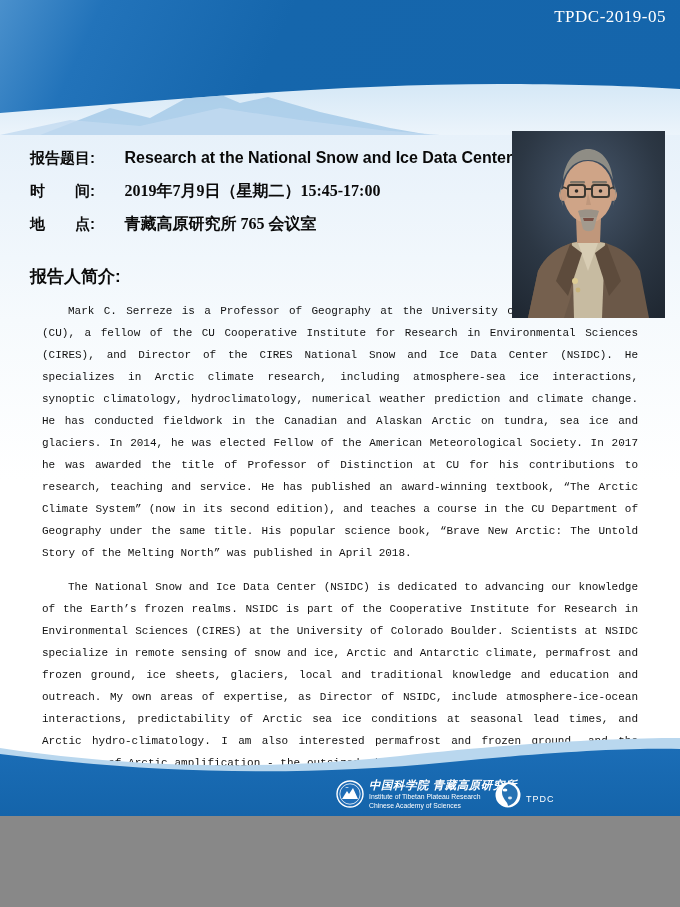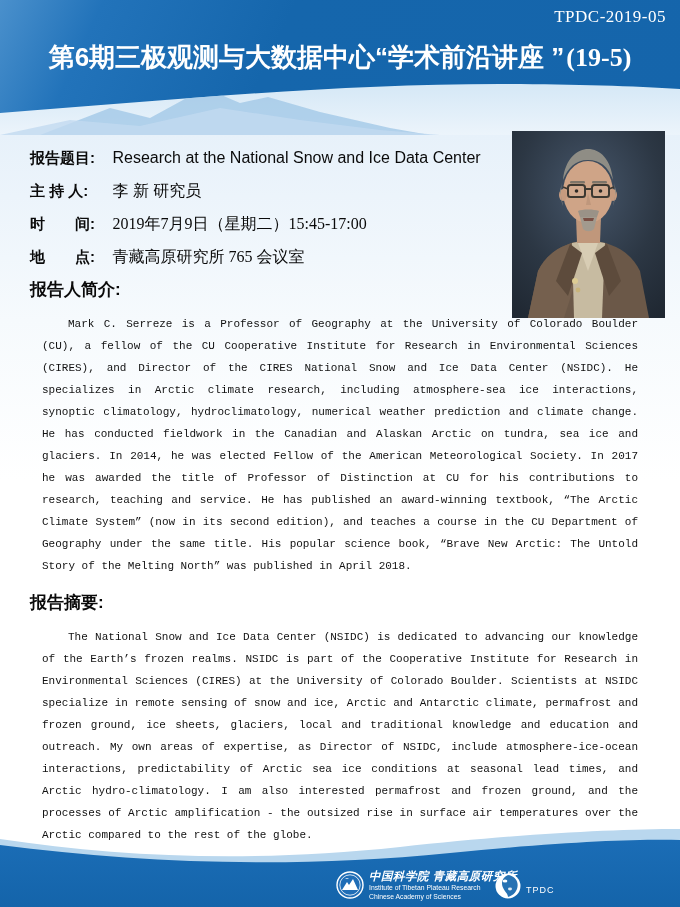--- a/index.html
+++ b/index.html
@@ -1,17 +1,17 @@
 <!DOCTYPE html>
 <html><head>
 <meta charset="utf-8">
 <style>
   html,body{margin:0;padding:0;background:#888;}
   .poster{
-    position:relative;width:680px;height:907px;margin:0 auto;
+    position:relative;width:680px;height:816px;margin:0 auto;
     background:linear-gradient(180deg,#e7f1fa 135px,#f6fafd 320px,#ffffff 480px);
     overflow:hidden;
     font-family:"Liberation Sans",sans-serif;
   }
   
   .header{
     position:relative;width:680px;height:135px;
     background:linear-gradient(115deg,#4a90cc 0%,#2273ba 14%,#1566ac 40%,#1565ab 100%);
   }
   .doc-number{
@@ -30,32 +30,32 @@
   .header-wave{position:absolute;left:0;top:0;width:680px;height:135px;display:block;}
   
   .content{position:relative;padding:0 30px;}
   .info{position:relative;padding-top:5px;}
   .info-row{height:33px;line-height:33px;white-space:nowrap;}
   .info-label{
     display:inline-block;width:62px;font-size:15px;font-weight:700;color:#0a0a0a;
     vertical-align:middle;
   }
   .info-value{
-    font-size:16px;font-weight:400;color:#0a0a0a;margin-left:16px;vertical-align:middle;
+    font-size:16px;font-weight:700;color:#0a0a0a;margin-left:28px;vertical-align:middle;
   }
   .info-value.cn-mixed{font-family:"Liberation Serif","Liberation Sans",sans-serif;}
   .photo{
     position:absolute;left:482px;top:-4px;width:153px;height:187px;z-index:3;
   }
   .photo svg{display:block;width:153px;height:187px;}
   
   .section-heading{
     font-size:17px;font-weight:700;color:#0a0a0a;margin:8px 0 6px 0;
   }
-  .bio-heading{margin-top:6px;}
+  .bio-heading{margin-top:26px;}
   .abstract-heading{margin-top:14px;}
   .para{
     font-family:Liberation Mono, monospace;font-size:11px;line-height:22px;
     color:#111;text-align:justify;text-indent:26px;margin:12px;
   }
   
   .footer{position:absolute;left:0;bottom:0;width:680px;height:80px;}
   .footer svg.waves{position:absolute;left:0;top:0;width:680px;height:80px;display:block;}
   .logo-strip{position:absolute;left:0;bottom:5px;width:680px;height:34px;color:#fff;}
   .logo-group{position:absolute;display:flex;align-items:center;}
@@ -84,35 +84,28 @@
           <path d="M0,113 C160,101 330,84 500,84 C570,84 632,86 680,89 L680,135 L0,135 Z"></path>
         </clipPath>
       </defs>
       <path d="M0,113 C160,101 330,84 500,84 C570,84 632,86 680,89 L680,135 L0,135 Z" fill="url(#gLight)"></path>
       <g clip-path="url(#clipLight)">
         <polygon points="40,135 110,108 150,118 205,88 240,103 268,97 320,112 390,128 430,135" fill="#9ec6e5" opacity="0.75"></polygon>
         <polygon points="0,135 70,120 140,126 220,108 300,120 380,130 440,135" fill="#c2daf0" opacity="0.8"></polygon>
       </g>
     </svg>
     <div class="doc-number">TPDC-2019-05</div>
-    <div class="poster-title">
-      <span>第6期三极观测与大数据中心“学术前沿讲座 ”</span><span class="suffix">(19-5)</span>
-    </div>
   </div>
 
   <div class="content">
     <div class="info">
 
       <div class="info-row">
         <span class="info-label">报告题目:</span>
         <span class="info-value">Research at the National Snow and Ice Data Center</span>
-      </div>
-      <div class="info-row">
-        <span class="info-label">主 持 人:</span>
-        <span class="info-value">李 新  研究员</span>
       </div>
       <div class="info-row">
         <span class="info-label">时　　间:</span>
         <span class="info-value cn-mixed">2019年7月9日（星期二）15:45-17:00</span>
       </div>
       <div class="info-row">
         <span class="info-label">地　　点:</span>
         <span class="info-value cn-mixed">青藏高原研究所 765 会议室</span>
       </div>
 
@@ -166,21 +159,20 @@
           <path d="M66,80 C70,78 82,78 87,80 L85,86 L68,86 Z" fill="#9a9287"></path>
           <path d="M68,86 L85,86 L82,98 C79,101 74,101 71,98 Z" fill="#a29a8e"></path>
           <path d="M71,87 L82,87 L81,90 L72,90 Z" fill="#7a4f44"></path>
         </svg>
       </div>
     </div>
 
     <div class="section-heading bio-heading">报告人简介:</div>
     <p class="para">Mark C. Serreze is a Professor of Geography at the University of Colorado Boulder (CU), a fellow of the CU Cooperative Institute for Research in Environmental Sciences (CIRES), and Director of the CIRES National Snow and Ice Data Center (NSIDC). He specializes in Arctic climate research, including atmosphere-sea ice interactions, synoptic climatology, hydroclimatology, numerical weather prediction and climate change. He has conducted fieldwork in the Canadian and Alaskan Arctic on tundra, sea ice and glaciers. In 2014, he was elected Fellow of the American Meteorological Society. In 2017 he was awarded the title of Professor of Distinction at CU for his contributions to research, teaching and service. He has published an award-winning textbook, “The Arctic Climate System” (now in its second edition), and teaches a course in the CU Department of Geography under the same title. His popular science book, “Brave New Arctic: The Untold Story of the Melting North” was published in April 2018.</p>
 
-    <div class="section-heading abstract-heading">报告摘要:</div>
     <p class="para">The National Snow and Ice Data Center (NSIDC) is dedicated to advancing our knowledge of the Earth’s frozen realms.  NSIDC is part of the Cooperative Institute for Research in Environmental Sciences (CIRES) at the University of Colorado Boulder. Scientists at NSIDC specialize in remote sensing of snow and ice, Arctic and Antarctic climate, permafrost and frozen ground, ice sheets, glaciers, local and traditional knowledge and education and outreach. My own areas of expertise, as Director of NSIDC, include atmosphere-ice-ocean interactions, predictability of Arctic sea ice conditions at seasonal lead times, and Arctic hydro-climatology.  I am also interested permafrost and frozen ground, and the processes of Arctic amplification - the outsized rise in surface air temperatures over the Arctic compared to the rest of the globe.</p>
   </div>
 
   <div class="footer">
     <svg class="waves" viewBox="0 0 680 80" preserveAspectRatio="none">
       <defs>
         <linearGradient id="gBlue" x1="0" y1="0" x2="0" y2="1">
           <stop offset="0" stop-color="#1b6db6"></stop>
           <stop offset="1" stop-color="#1464aa"></stop>
         </linearGradient>

